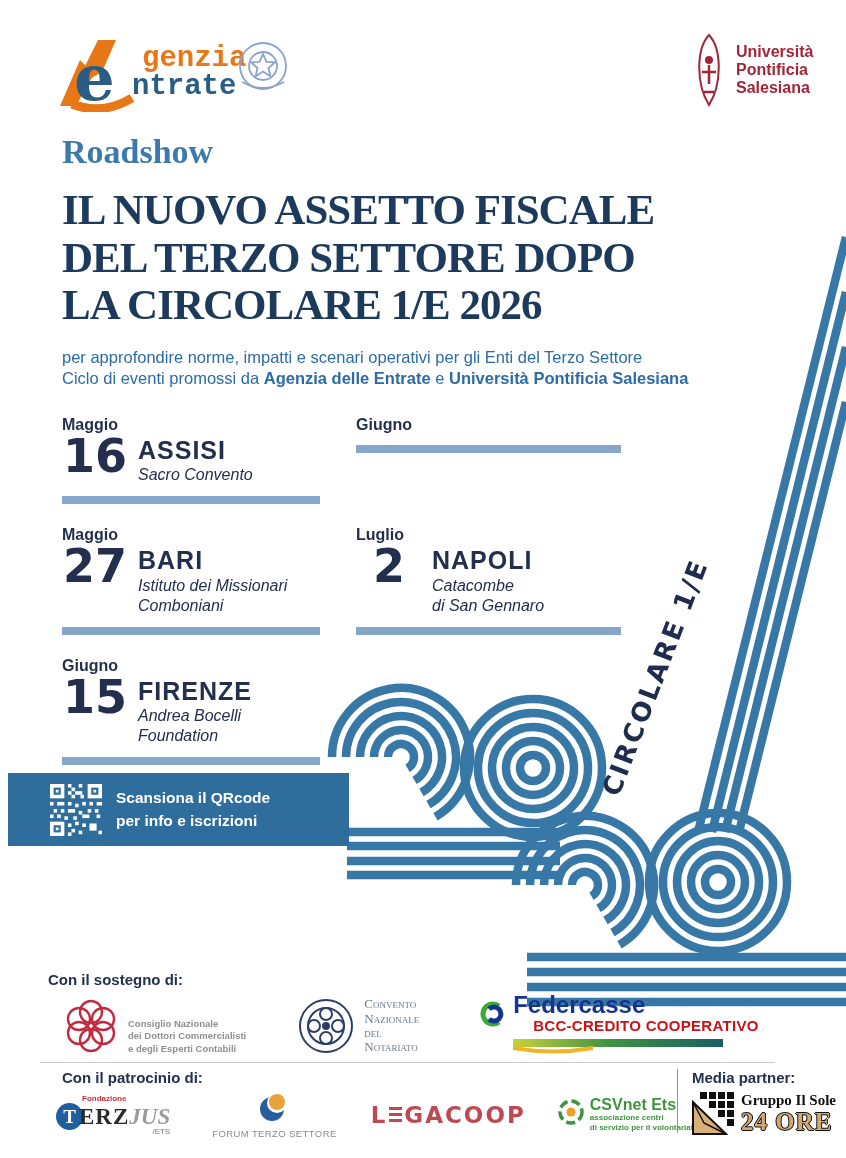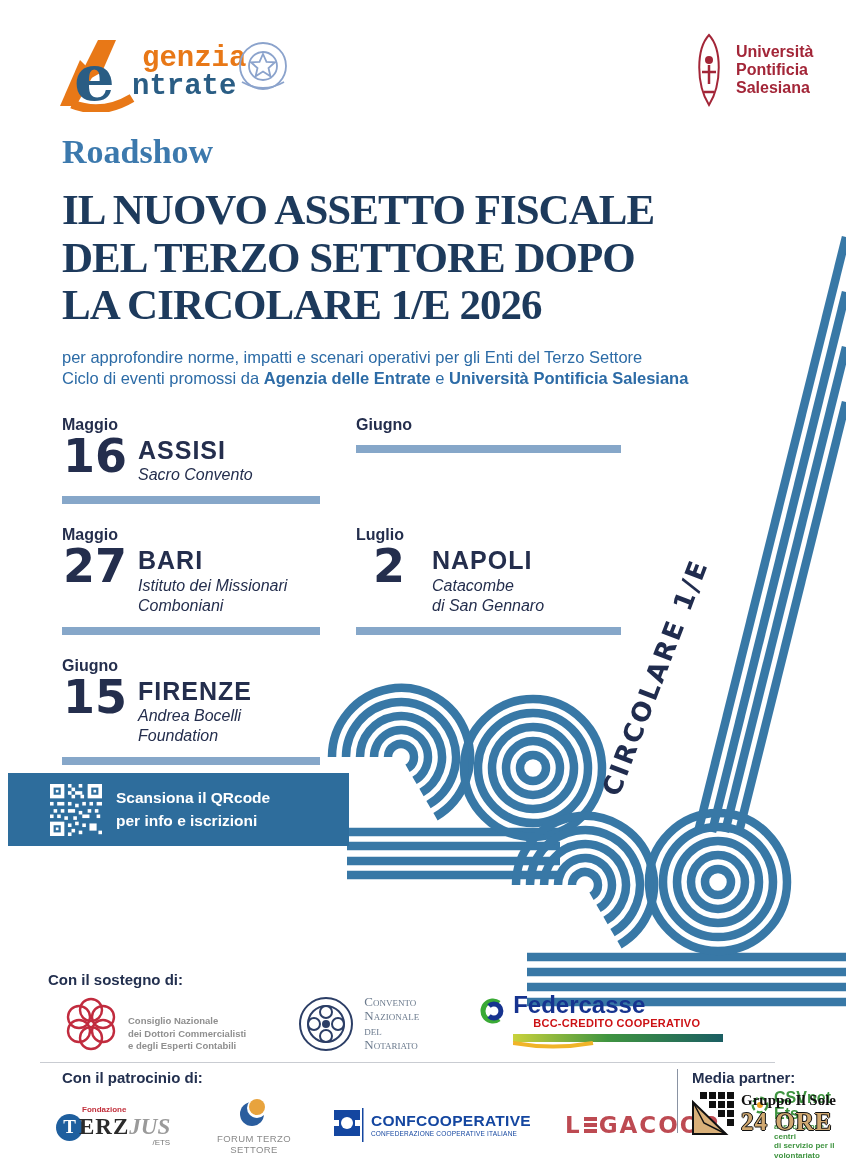--- a/index.html
+++ b/index.html
@@ -55,21 +55,21 @@
   .section-label{font-size:15px;font-weight:bold;color:#23304f;z-index:3;}
   .logo-row1{left:62px;top:993px;display:flex;align-items:center;z-index:3;}
   .cndcec{display:flex;align-items:flex-end;gap:8px;}
   .cndcec-text{font-size:9.5px;line-height:1.3;color:#8f8f8f;font-weight:bold;}
   .notariato{display:flex;align-items:center;gap:10px;margin-left:52px;}
   .not-text{font-family:"Liberation Serif",serif;font-variant:small-caps;
     font-size:13px;line-height:1.1;color:#6b7a8d;}
   .federcasse{margin-left:58px;}
   .fed-top{display:flex;align-items:center;gap:6px;}
   .fed-name{font-size:24px;font-weight:bold;color:#16338f;line-height:1;}
-  .fed-sub{font-size:11px;font-weight:bold;color:#cc1114;letter-spacing:0.3px;padding-left:20px;}
+  .fed-sub{font-size:15px;font-weight:bold;color:#cc1114;letter-spacing:0.3px;padding-left:20px;}
   .fed-swoosh{margin-top:5px;margin-left:36px;}
 
   .hdivider{left:40px;top:1062px;width:735px;height:1px;background:#c9ccd2;z-index:3;}
   .vdivider{left:677px;top:1069px;width:1px;height:64px;background:#8a93a3;z-index:3;}
 
   .logo-row2{left:56px;top:1090px;display:flex;align-items:center;z-index:3;}
   .terzjus{position:relative;padding-top:10px;}
   .tz-fond{position:absolute;top:1px;left:26px;font-size:8px;font-weight:bold;color:#c2303c;}
   .tz-row{display:flex;align-items:center;}
   .tz-circle{width:27px;height:27px;border-radius:50%;background:#1f5f9e;color:#fff;
@@ -409,33 +409,20 @@
 
     <div class="forum">
       <svg width="34" height="32" viewBox="0 0 34 32">
         <circle cx="15" cy="19" r="12" fill="#2a5d9e"></circle>
         <circle cx="20" cy="13" r="10" fill="#ffffff"></circle>
         <circle cx="20" cy="12" r="8" fill="#e8a33d"></circle>
       </svg>
       <div class="forum-label">FORUM TERZO SETTORE</div>
     </div>
 
-    <div class="confco">
-      <svg width="30" height="34" viewBox="0 0 30 34">
-        <rect x="0" y="2" width="26" height="26" fill="#1446a0"></rect>
-        <circle cx="13" cy="15" r="6" fill="#ffffff"></circle>
-        <rect x="0" y="12" width="5" height="6" fill="#ffffff"></rect>
-        <rect x="21" y="12" width="5" height="6" fill="#ffffff"></rect>
-        <rect x="28" y="0" width="1.5" height="34" fill="#1446a0"></rect>
-      </svg>
-      <div>
-        <div class="confco-name">CONFCOOPERATIVE</div>
-        <div class="confco-sub">CONFEDERAZIONE COOPERATIVE ITALIANE</div>
-      </div>
-    </div>
 
     <div class="lega">
       <span>L</span>
       <span class="lega-e">
           <span></span>
           <span></span>
           <span></span>
         </span>
       <span>GACOOP</span>
     </div>

